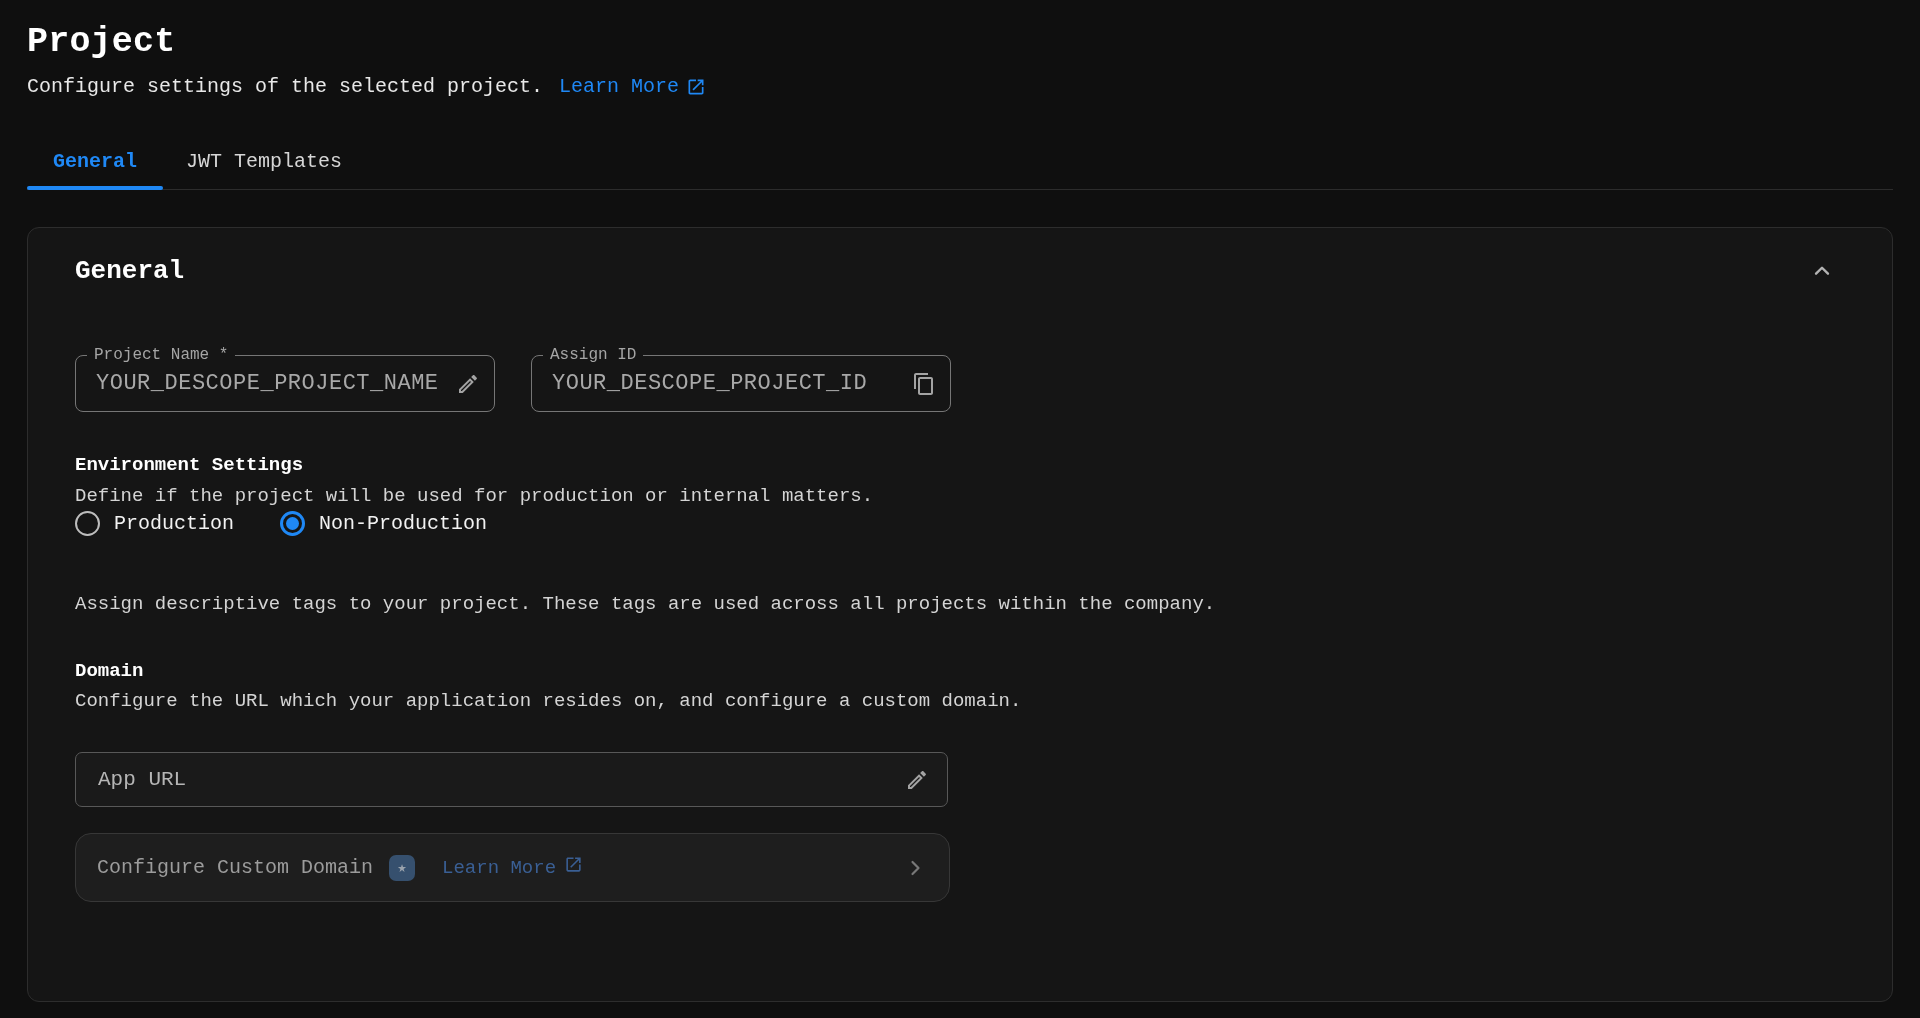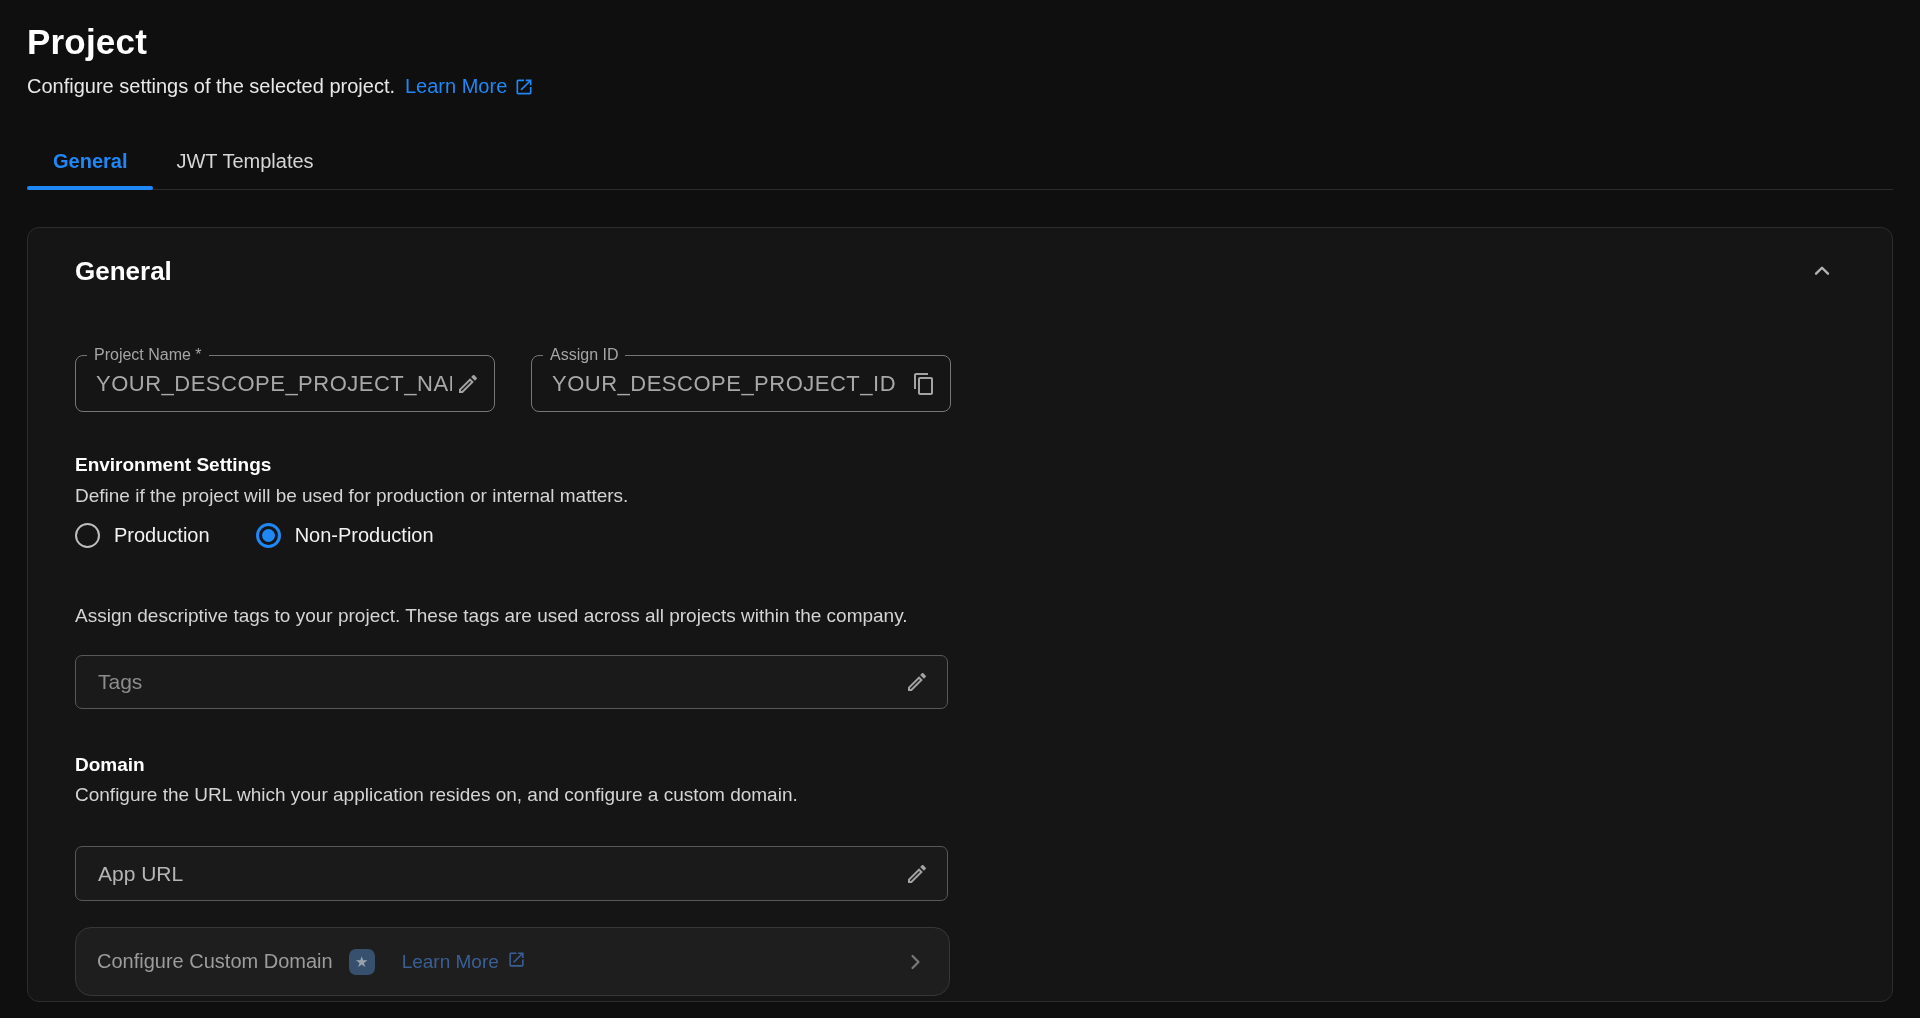--- a/index.html
+++ b/index.html
@@ -2,25 +2,25 @@
 <html><head>
 <meta charset="utf-8">
 <style>
   * { box-sizing: border-box; }
   html,body { margin:0; padding:0; }
   body {
     width:1920px; height:1018px; overflow:hidden;
     background:#0f0f0f; color:#ffffff;
     font-family:"Liberation Sans","DejaVu Sans",sans-serif;
   }
-  .page { padding:22px 27px 0 27px; }
+  .page { padding:22px 27px 0 27px;font-family:Liberation Mono, monospace; }
 
   
   .page-title { margin:0; font-size:35px; font-weight:700; letter-spacing:.2px; }
-  .subtitle-row { margin-top:13px; display:flex; align-items:center; gap:10px; font-size:20px; color:#e8e8e8; }
+  .subtitle-row { margin-top:13px; display:flex; align-items:center; gap:16px; font-size:20px; color:#e8e8e8; }
   .learn-link { display:inline-flex; align-items:center; gap:7px; color:#1f88f5; cursor:pointer; text-decoration:none; font-size:20px; }
   .learn-link svg { display:block; }
 
   
   .tabs { margin-top:42px; display:flex; border-bottom:1px solid #2c2c2c; }
   .tab { position:relative; padding:10px 26px 16px 26px; font-size:20px; color:#d6d6d6; cursor:pointer; }
   .tab.active { color:#1f88f5; font-weight:700; }
   .tab.active::after { content:""; position:absolute; left:0; right:0; bottom:-1px; height:4px; background:#1f88f5; border-radius:3px; }
   .tab:nth-child(2){ padding:10px 23px 16px 23px; }
 
@@ -49,21 +49,21 @@
     color:#a8a8a8; font-size:22px; letter-spacing:.5px; font-family:inherit;
     white-space:nowrap; overflow:hidden;
   }
   .icon-btn { background:none; border:none; padding:2px; color:#a3a3a3; cursor:pointer; line-height:0; flex:0 0 auto; }
 
   
   .sec-title { margin:42px 0 0 0; font-size:19px; font-weight:700; color:#ffffff; }
   .sec-desc { margin:9px 0 0 0; font-size:19px; color:#d4d4d4; }
 
   
-  .radio-row { margin-top:16px; display:flex; align-items:center; gap:46px; }
+  .radio-row { margin-top:4px; display:flex; align-items:center; gap:46px; }
   .radio-opt { display:flex; align-items:center; gap:14px; cursor:pointer; }
   .radio-circle { width:25px; height:25px; border-radius:50%; flex:0 0 auto; }
   .radio-circle.unselected { border:2.5px solid #bdbdbd; }
   .radio-circle.selected { border:3.5px solid #1f88f5; position:relative; }
   .radio-circle.selected::after { content:""; position:absolute; inset:3px; border-radius:50%; background:#1f88f5; }
   .radio-label { font-size:20px; color:#f2f2f2; }
 
   .tags-desc { margin-top:57px; }
 
   
@@ -174,30 +174,20 @@
         <span class="radio-label">Production</span>
       </div>
       <div class="radio-opt">
         <span class="radio-circle selected"></span>
         <span class="radio-label">Non-Production</span>
       </div>
     </div>
 
     <p class="sec-desc tags-desc">Assign descriptive tags to your project. These tags are used across all projects within the company.</p>
 
-    <div class="text-input">
-      <input type="text" class="dim" placeholder="Tags" style="">
-      <button class="icon-btn">
-        <span>
-          <svg width="24" height="24" viewBox="0 0 24 24">
-              <path fill="currentColor" d="M14.06 9.02l.92.92L5.92 19H5v-.92l9.06-9.06M17.66 3c-.25 0-.51.1-.7.29l-1.83 1.83 3.75 3.75 1.83-1.83c.39-.39.39-1.02 0-1.41l-2.34-2.34c-.2-.2-.45-.29-.71-.29zm-3.6 3.19L3 17.25V21h3.75L17.81 9.94l-3.75-3.75z"></path>
-            </svg>
-        </span>
-      </button>
-    </div>
 
     <h3 class="sec-title" style="margin-top:45px;">Domain</h3>
     <p class="sec-desc" style="margin-top:8px;">Configure the URL which your application resides on, and configure a custom domain.</p>
 
     <div class="text-input app-url">
       <input type="text" class="bright" placeholder="App URL" style="">
       <button class="icon-btn">
         <span>
           <svg width="24" height="24" viewBox="0 0 24 24">
               <path fill="currentColor" d="M14.06 9.02l.92.92L5.92 19H5v-.92l9.06-9.06M17.66 3c-.25 0-.51.1-.7.29l-1.83 1.83 3.75 3.75 1.83-1.83c.39-.39.39-1.02 0-1.41l-2.34-2.34c-.2-.2-.45-.29-.71-.29zm-3.6 3.19L3 17.25V21h3.75L17.81 9.94l-3.75-3.75z"></path>

